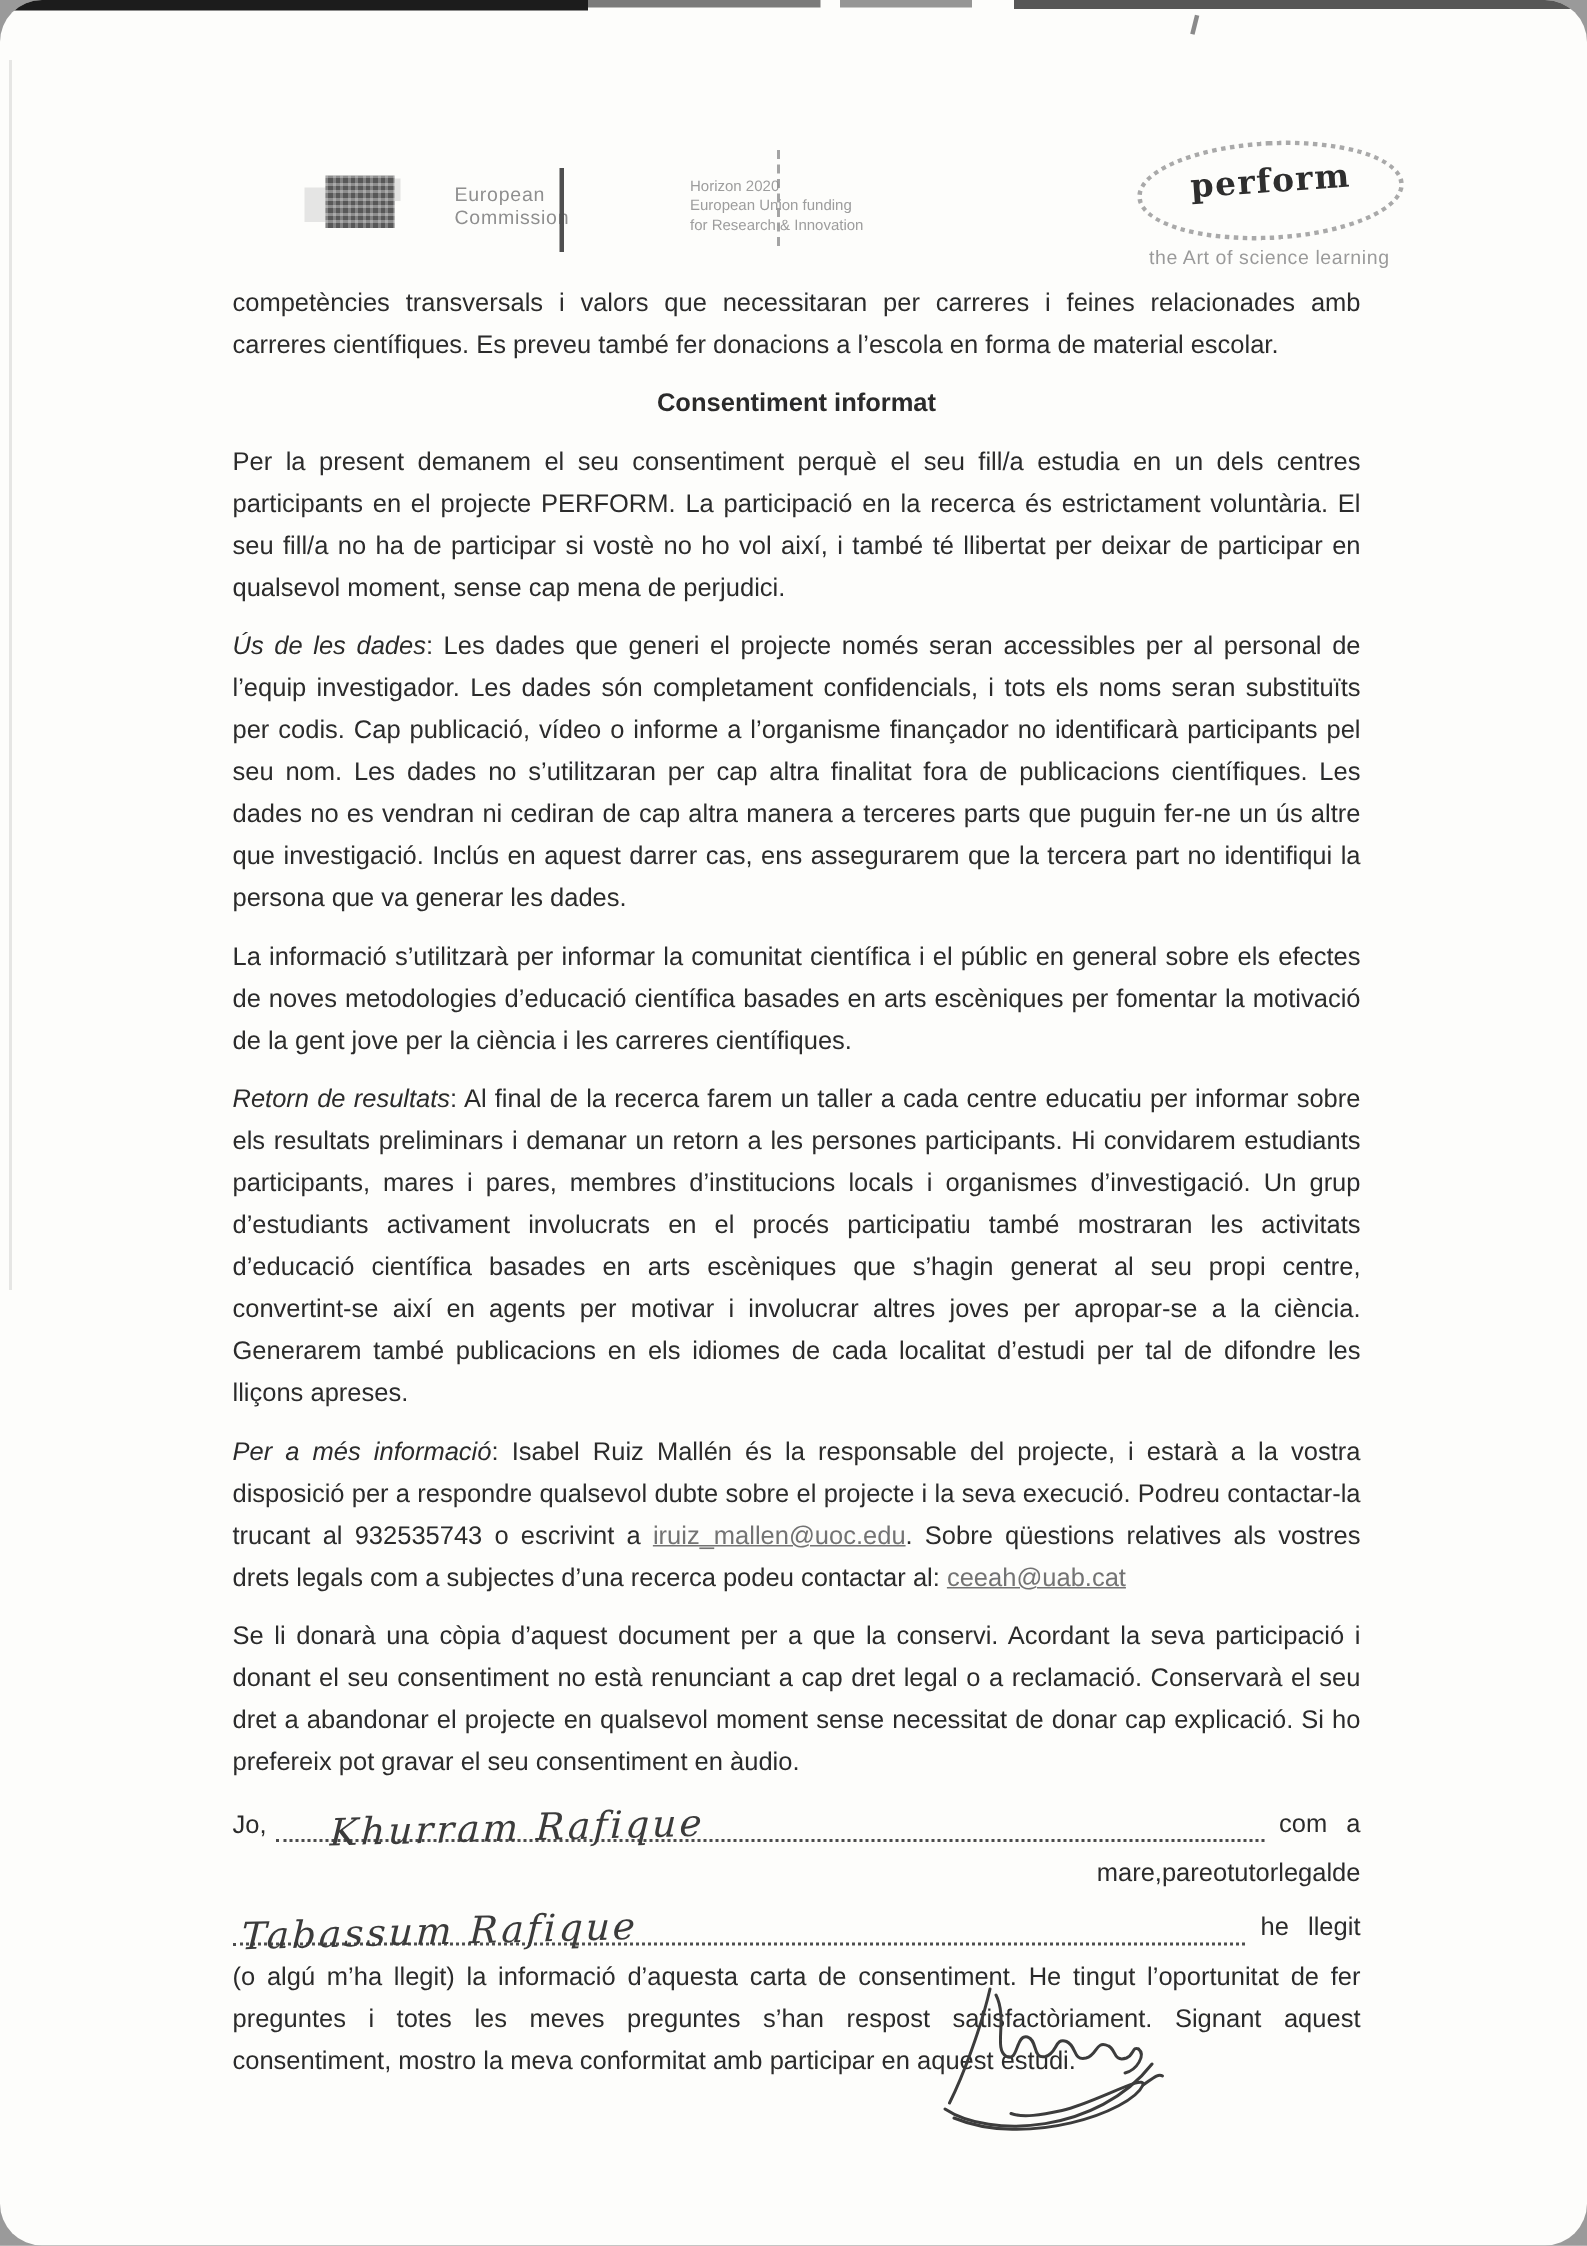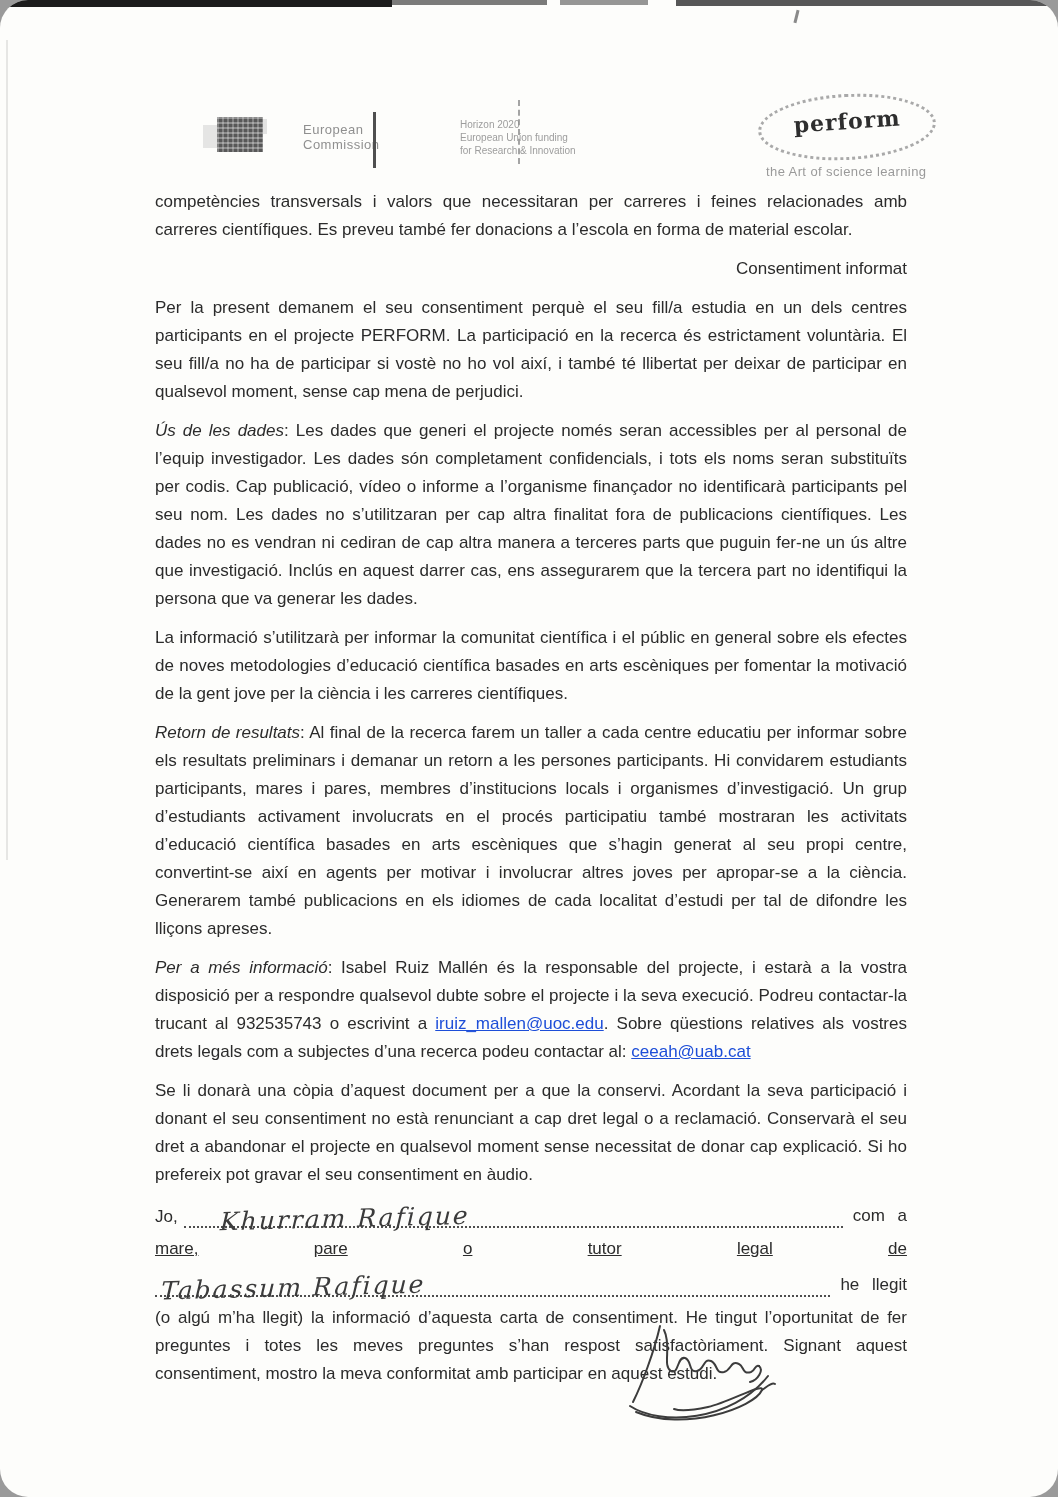--- a/index.html
+++ b/index.html
@@ -45,36 +45,36 @@
     font-family:"DejaVu Serif",serif;font-weight:bold;font-size:22px;color:#2e2e2e;
     letter-spacing:1px;transform:rotate(-4deg);
   }
   .perform-tagline{position:absolute;left:14px;top:72px;font-size:13px;color:#9a9a9a;letter-spacing:.4px;}
   
   .content{
     position:absolute;left:155px;top:188px;width:752px;
     font-size:17px;line-height:28px;text-align:justify;
   }
   .content p{margin:0 0 11px 0;}
-  .doc-title{text-align:right;font-weight:normal;margin:0 0 11px 0;}
+  .doc-title{text-align:center;font-weight:bold;margin:0 0 11px 0;}
   .lead{font-style:italic;}
-  .email-link{color:#1d4ed8;text-decoration:underline;}
+  .email-link{color:#737373;text-decoration:underline;}
   
   .sigline{display:flex;align-items:center;margin:6px 0 2px 0;}
   .dots{flex:1;position:relative;height:26px;border-bottom:2px dotted #4d4d4d;margin:0 10px 5px 6px;}
   .dots.nolead{margin-left:0;}
   .handwriting{
     position:absolute;left:36px;bottom:-7px;white-space:nowrap;
     font-family:"DejaVu Serif",serif;font-style:italic;
     font-size:25px;color:#3b3b3b;transform:rotate(-1.5deg) skewX(-4deg);
     letter-spacing:2px;
   }
   .handwriting.second{left:6px;}
   .sig-end{white-space:nowrap;padding-bottom:2px;word-spacing:8px;}
-  .roles-line{display:flex;justify-content:space-between;margin:2px 0 4px 0;text-decoration:underline;}
+  .roles-line{display:flex;justify-content:flex-end;margin:2px 0 4px 0;}
   .closing{margin-top:4px;}
   .scribble{position:absolute;left:612px;top:1308px;}
 </style>
 </head>
 <body>
 
 <div class="page">
 
   <div class="scan-strip s1"></div>
   <div class="scan-strip s2"></div>

